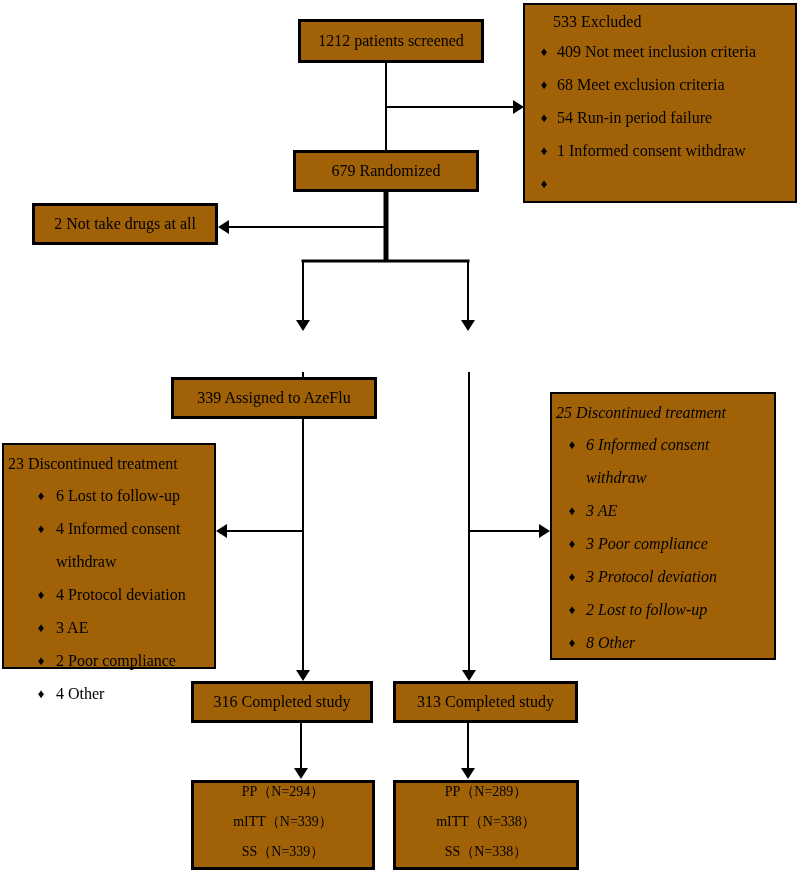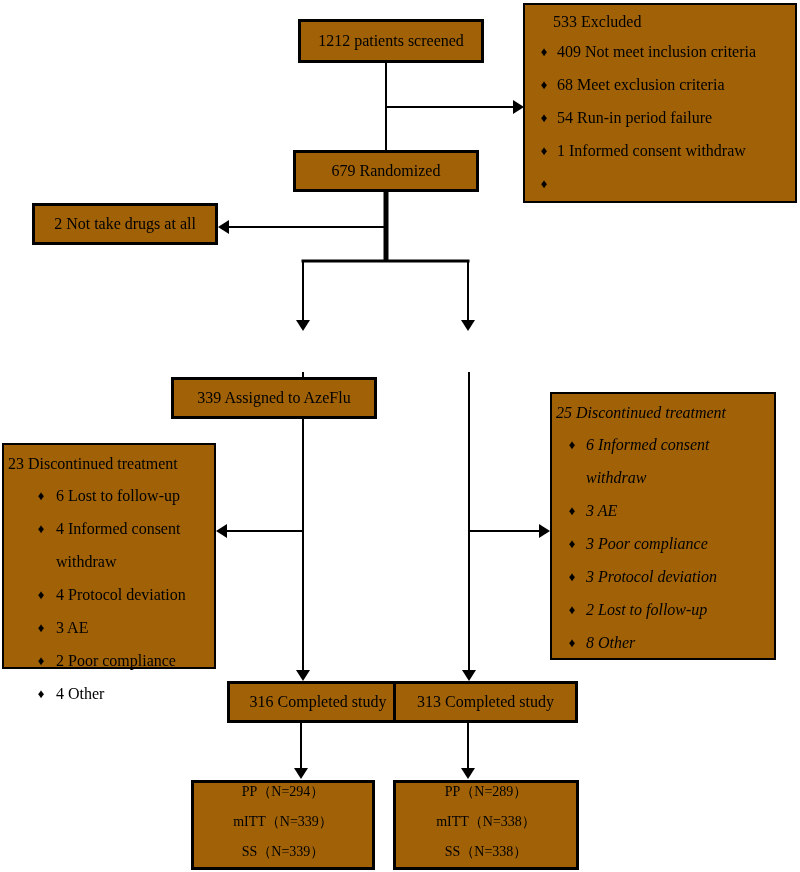--- a/index.html
+++ b/index.html
@@ -186,21 +186,21 @@
     <div class="li">
       <span class="bullet">♦</span>
       <span class="txt">2 Lost to follow-up</span>
     </div>
     <div class="li">
       <span class="bullet">♦</span>
       <span class="txt">8 Other</span>
     </div>
   </div>
 
-  <div class="box center" style="left:191px; top:681px; width:182px; height:42px;margin-left:36px;">
+  <div class="box center" style="left:191px; top:681px; width:182px; height:42px;">
     <span>316 Completed study</span>
   </div>
 
   <div class="box center" style="left:393px; top:681px; width:185px; height:42px;">
     <span>313 Completed study</span>
   </div>
 
   <div class="box analysis" style="left:191px; top:780px; width:184px; height:90px;">
     <div class="aline">PP（N=294）</div>
     <div class="aline">mITT（N=339）</div>

